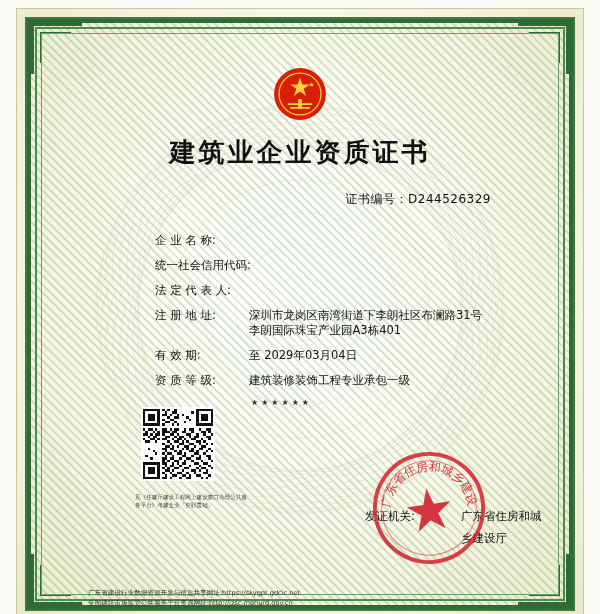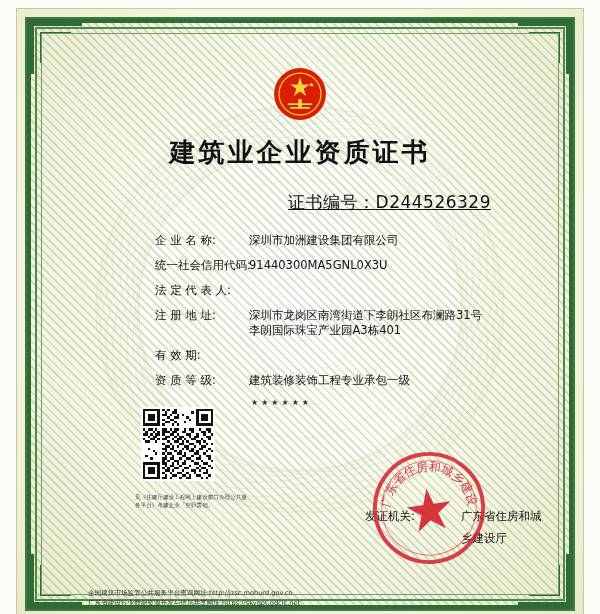--- a/index.html
+++ b/index.html
@@ -83,21 +83,21 @@
   
   .title{
     position:absolute;left:0;right:0;top:126px;
     text-align:center;
     font-family:"DejaVu Sans", sans-serif;
     font-size:26px;font-weight:bold;letter-spacing:3px;
     color:#111;
   }
   .cert-no{
     position:absolute;right:92px;top:182px;
-    font-size:17px;color:#111;letter-spacing:.5px;text-decoration:underline;
+    font-size:12px;color:#111;letter-spacing:.5px;
   }
   .cert-no .num{color:#111;}
 
   
   .fields{
     position:absolute;left:138px;top:224px;width:330px;
   }
   .row{
     display:flex;align-items:flex-start;
     margin-bottom:10px;
@@ -207,39 +207,38 @@
     <div class="title">建筑业企业资质证书</div>
 
     <div class="cert-no">
       <span>证书编号：</span><span class="num">D244526329</span>
     </div>
 
     <div class="fields">
       <div class="row">
         <div class="lab">企 业 名 称:</div>
         <div class="sep"></div>
-        <div class="val">深圳市加洲建设集团有限公司</div>
       </div>
       <div class="row">
         <div class="lab">统一社会信用代码:</div>
         <div class="sep"></div>
-        <div class="val">91440300MA5GNL0X3U</div>
       </div>
       <div class="row">
         <div class="lab">法 定 代 表 人:</div>
         <div class="sep"></div>
       </div>
       <div class="row">
         <div class="lab">注 册 地 址:</div>
         <div class="sep"></div>
         <div class="val">深圳市龙岗区南湾街道下李朗社区布澜路31号李朗国际珠宝产业园A3栋401</div>
       </div>
       <div class="row">
         <div class="lab">有 效 期:</div>
         <div class="sep"></div>
+        <div class="val">至 2029年03月04日</div>
       </div>
       <div class="row">
         <div class="lab">资 质 等 级:</div>
         <div class="sep"></div>
         <div class="val">建筑装修装饰工程专业承包一级</div>
       </div>
       <div class="stars">★★★★★★</div>
     </div>
 
     <svg class="qr" viewBox="0 0 29 29" shape-rendering="crispEdges">
@@ -456,16 +455,16 @@
       <polygon points="60,40 65.3,56.3 82.4,56.3 68.6,66.4 73.9,82.7 60,72.6 46.1,82.7 51.4,66.4 37.6,56.3 54.7,56.3" fill="#d3202a" opacity="0.9"></polygon>
       <path id="sealArc" d="M 20,62 A 40,40 0 0 1 100,62" fill="none"></path>
       <text font-size="12" fill="#d3202a" opacity="0.9" font-family="DejaVu Sans, sans-serif">
         <textPath href="#sealArc" startOffset="6%">广东省住房和城乡建设厅</textPath>
       </text>
     </svg>
 
   </div>
 
   <div class="footer">
+    <div>广东省建设行业数据资源开发与信息共享网址:https://skygpt.gdcic.net</div>
     <div>全国建筑市场监管公共服务平台查询网址:http://jzsc.mohurd.gov.cn</div>
-    <div>广东省建设行业数据资源开发与信息共享网址:https://skygpt.gdcic.net</div>
   </div>
 </div>
 
 </body></html>

